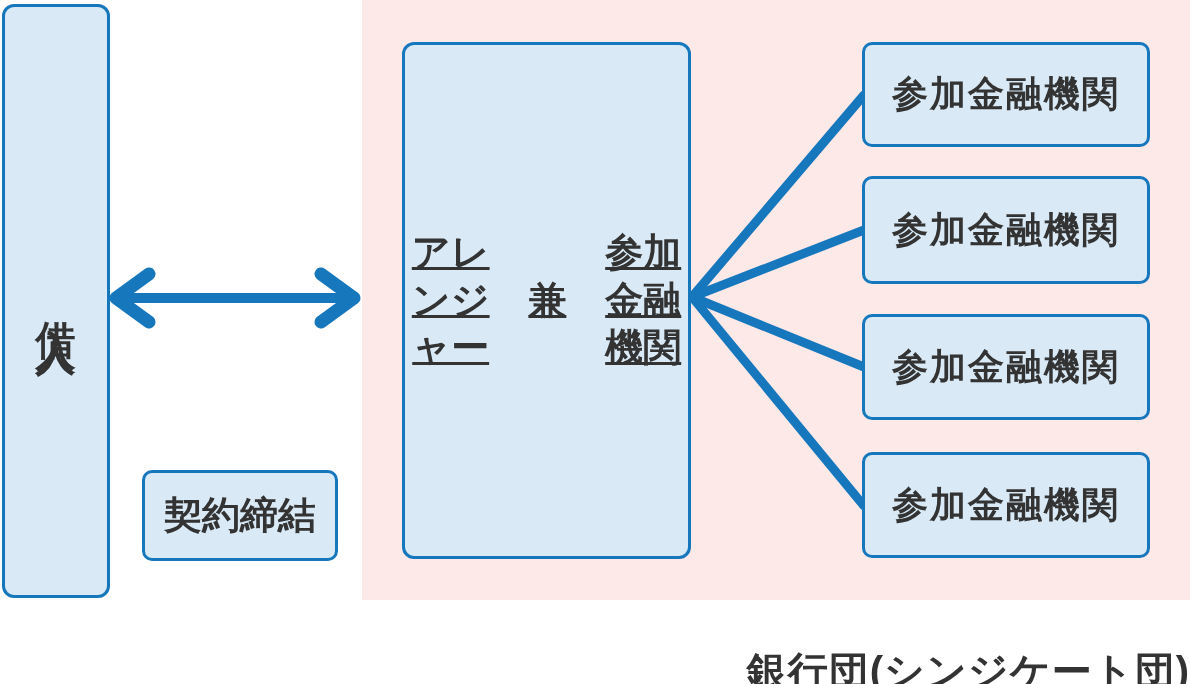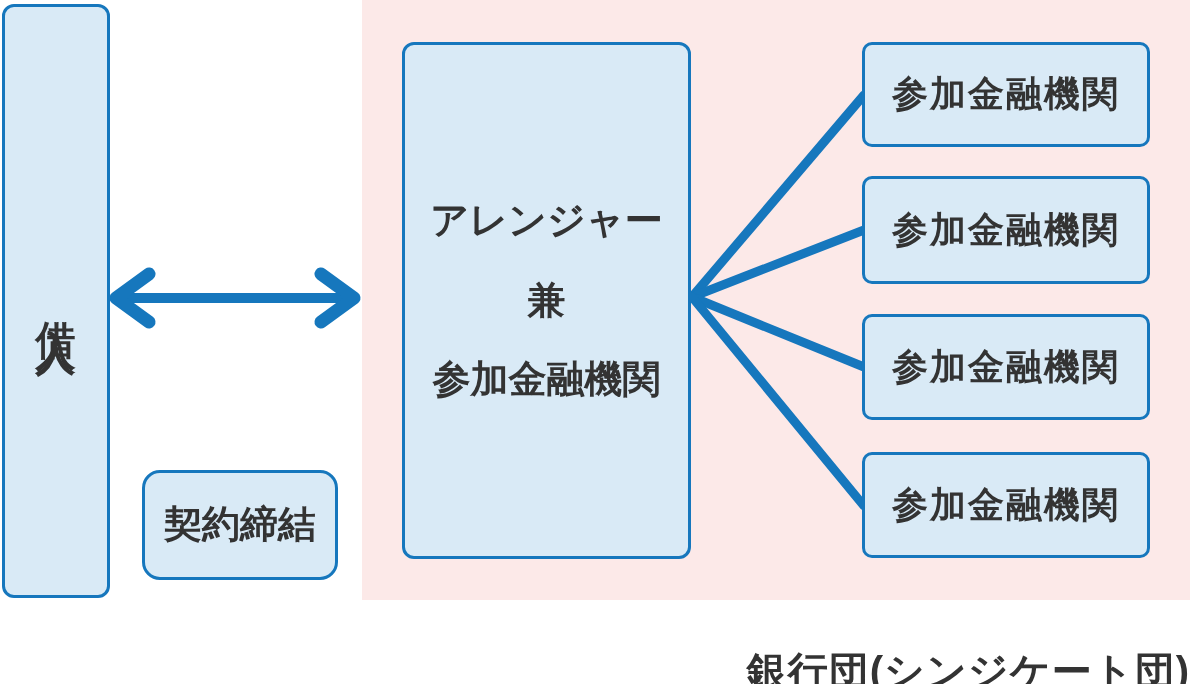--- a/index.html
+++ b/index.html
@@ -60,31 +60,32 @@
     font-size: 40px;
   }
   .borrower .vtext {
     writing-mode: vertical-rl;
     text-orientation: upright;
     letter-spacing: 8px;
   }
 
   .contract {
     left: 142px; top: 470px;
-    width: 196px; height: 110px;
+    width: 196px; height: 91px;
     font-size: 38px;
-    border-radius: 18px;
+    border-radius: 10px;
   }
 
   .arranger {
     left: 402px; top: 42px;
     width: 289px; height: 517px;
     font-size: 38px;
-    flex-direction: column;
+    flex-direction: row;
     gap: 32px;
+    text-decoration: underline;
   }
 
   .participant {
     left: 862px;
     width: 288px;
     font-size: 36px;
     letter-spacing: 2px;
     border-radius: 10px;
     font-family: Liberation Serif, serif;
   }

